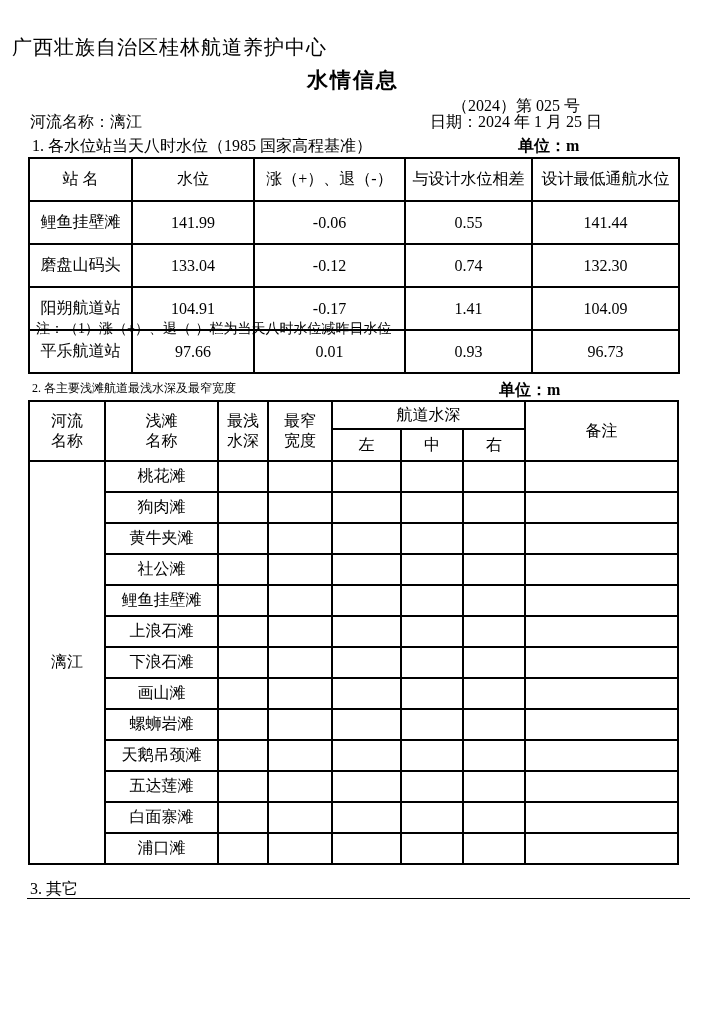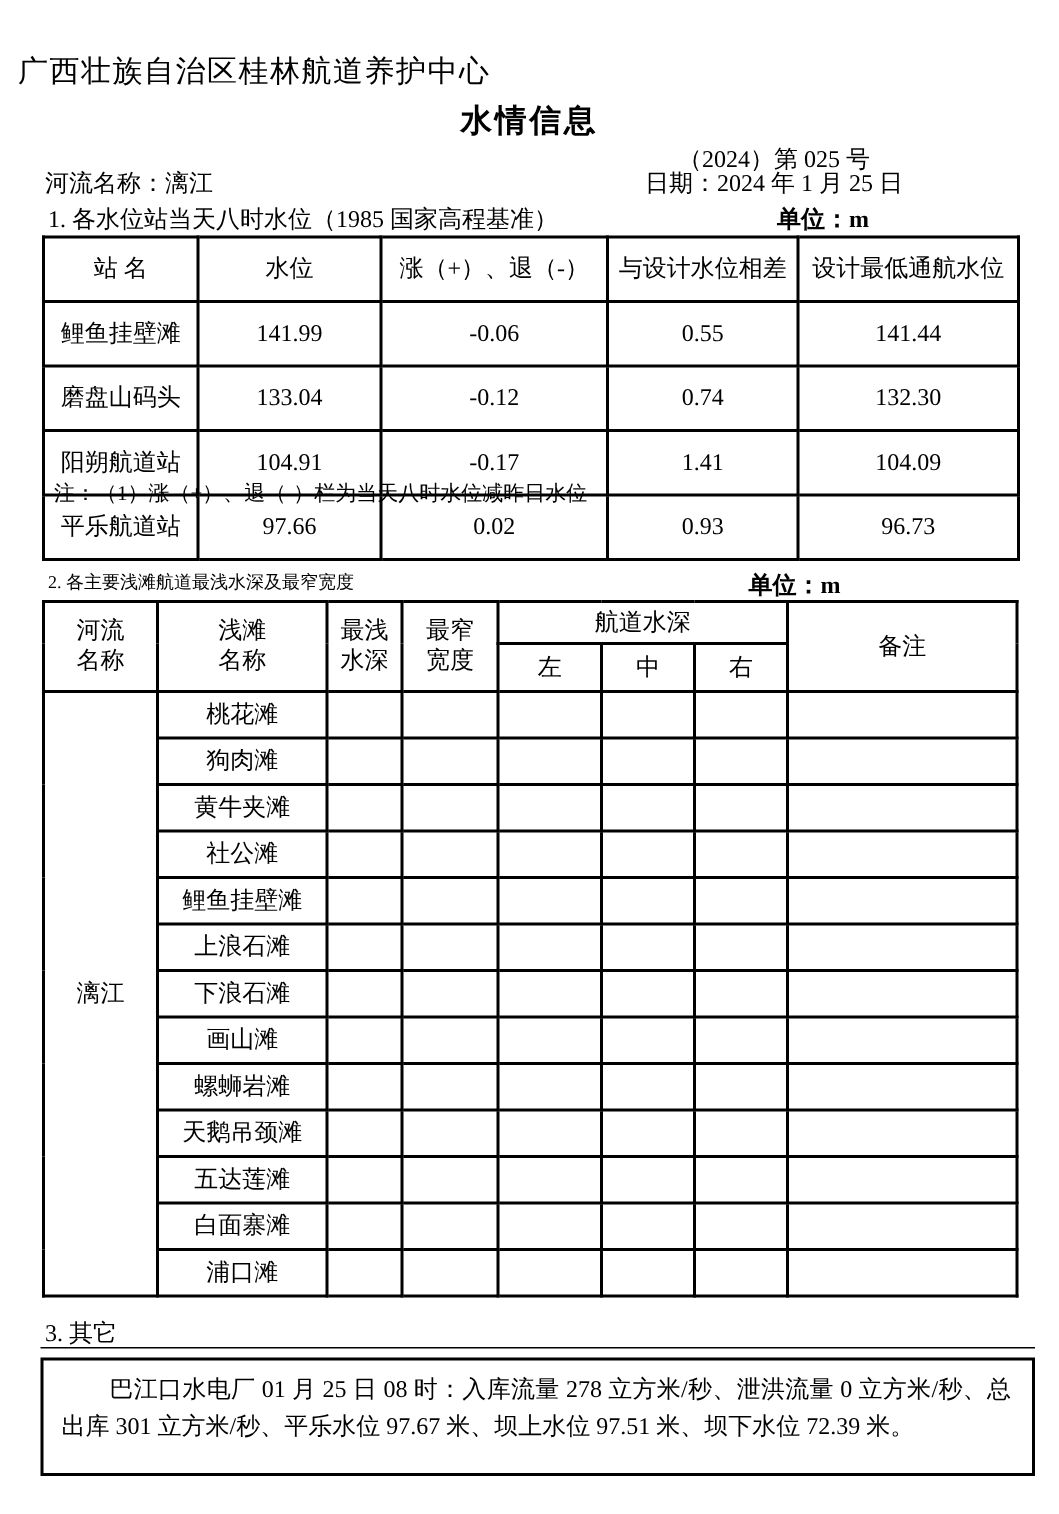--- a/index.html
+++ b/index.html
@@ -90,21 +90,21 @@
         <tr>
           <td>阳朔航道站</td>
           <td>104.91</td>
           <td>-0.17</td>
           <td>1.41</td>
           <td>104.09</td>
         </tr>
         <tr>
           <td>平乐航道站</td>
           <td>97.66</td>
-          <td>0.02</td>
+          <td>0.01</td>
           <td>0.93</td>
           <td>96.73</td>
         </tr>
       </tbody>
   </table>
 
   <div class="abs note1">注：（1）涨（+）、退（-）栏为当天八时水位减昨日水位</div>
 
   <div class="abs sec2-title">2. 各主要浅滩航道最浅水深及最窄宽度</div>
   <div class="abs unit2">单位：m</div>
@@ -264,17 +264,14 @@
           <td></td>
           <td></td>
           <td></td>
           <td></td>
         </tr>
       </tbody>
   </table>
 
   <div class="abs sec3-title">3. 其它</div>
   <div class="abs sec3-rule"></div>
-  <div class="abs other-box">
-    <p>巴江口水电厂 01 月 25 日 08 时：入库流量 278 立方米/秒、泄洪流量 0 立方米/秒、总出库 301 立方米/秒、平乐水位 97.67 米、坝上水位 97.51 米、坝下水位 72.39 米。</p>
-  </div>
 
 </div>
 
 </body></html>

